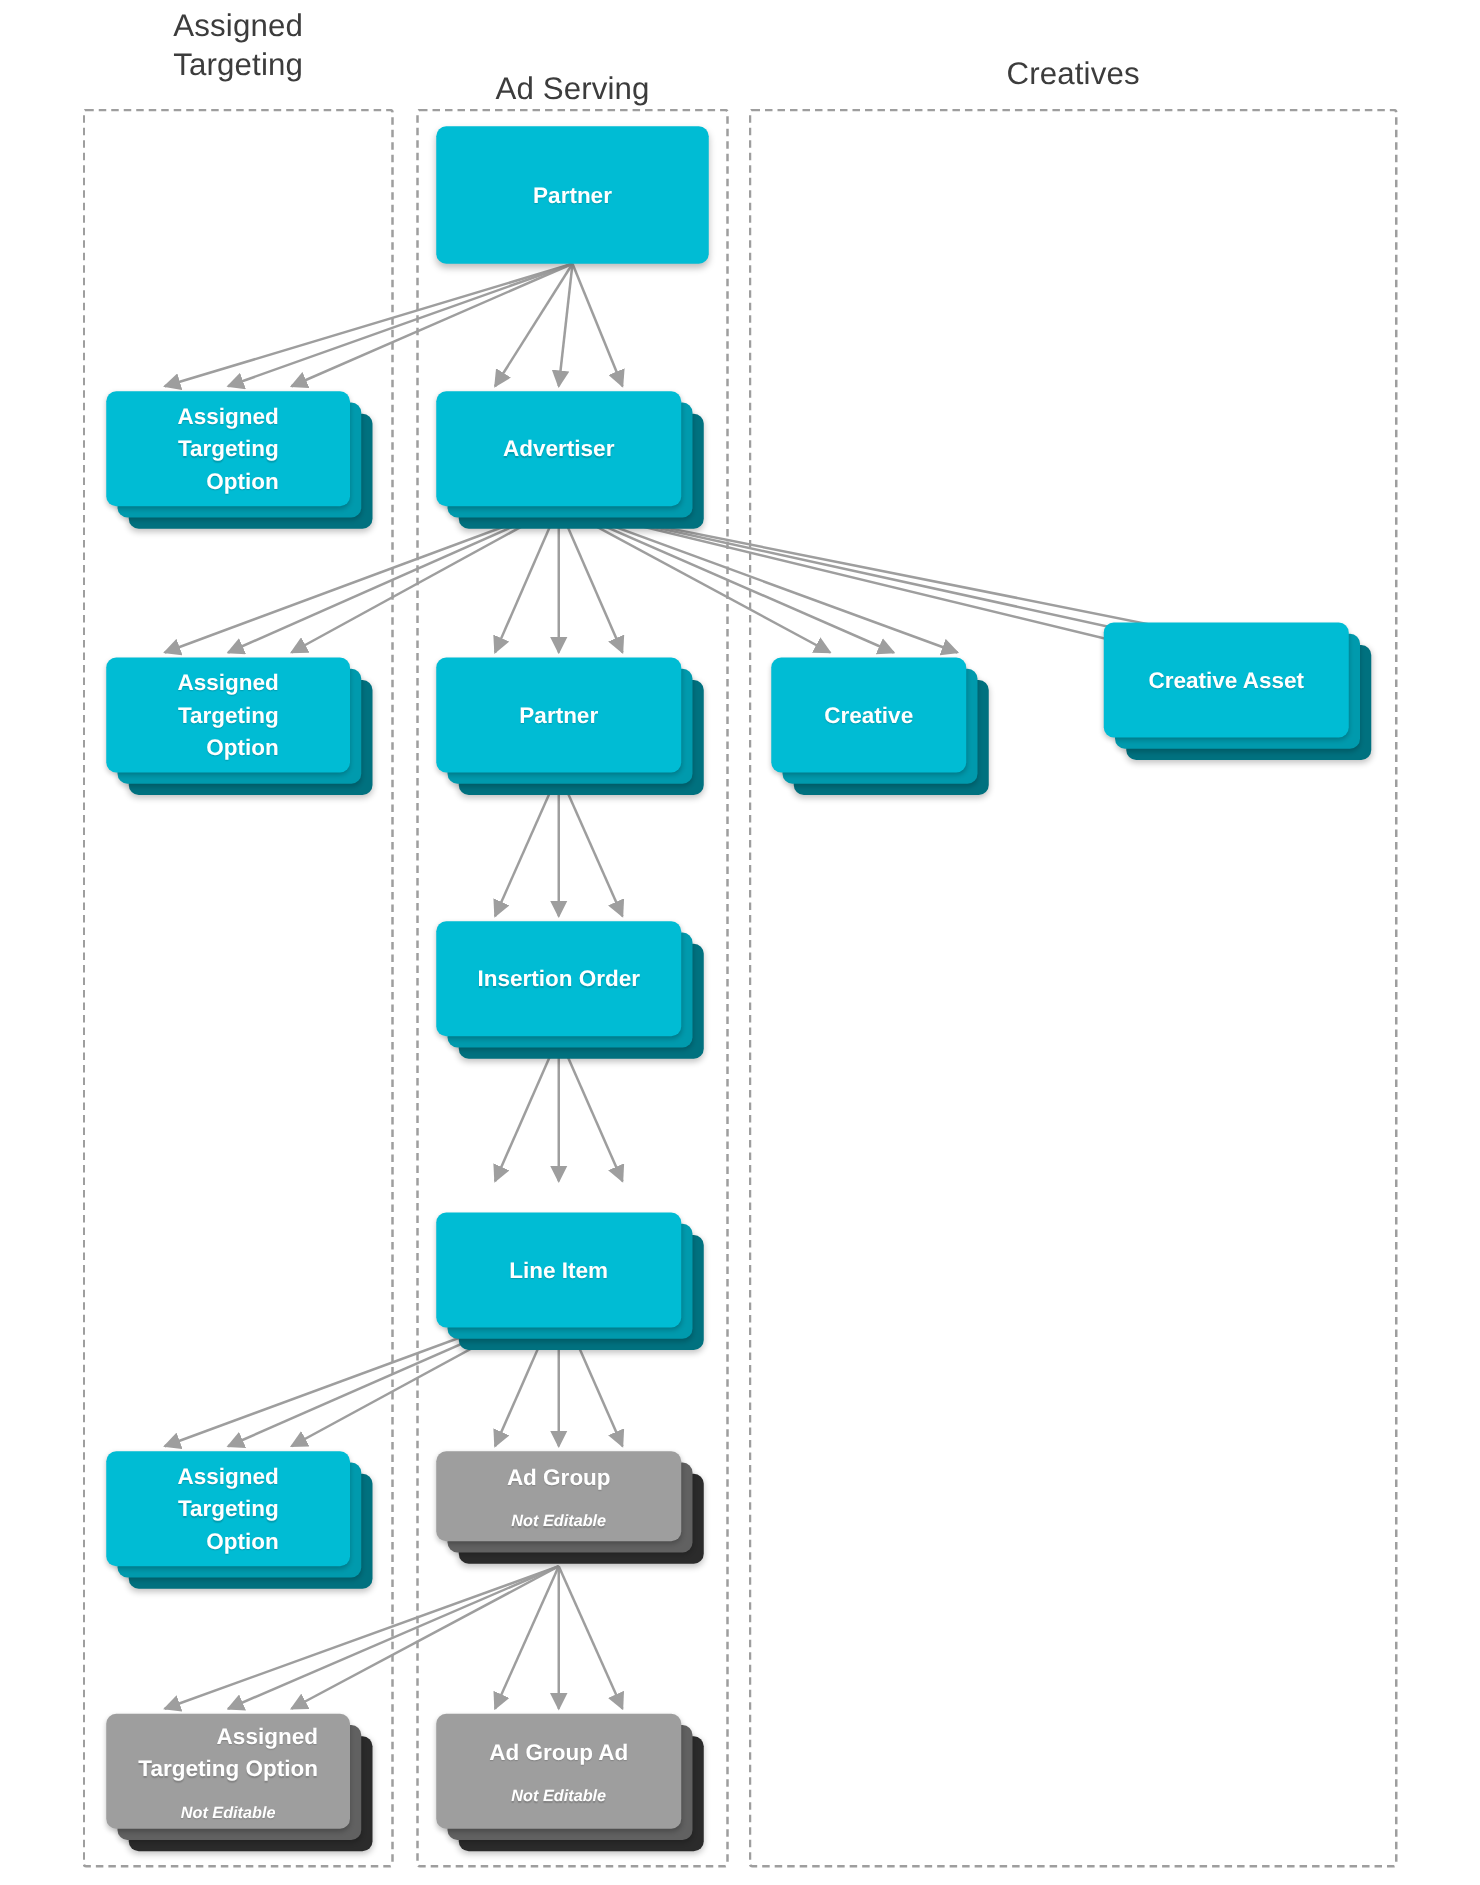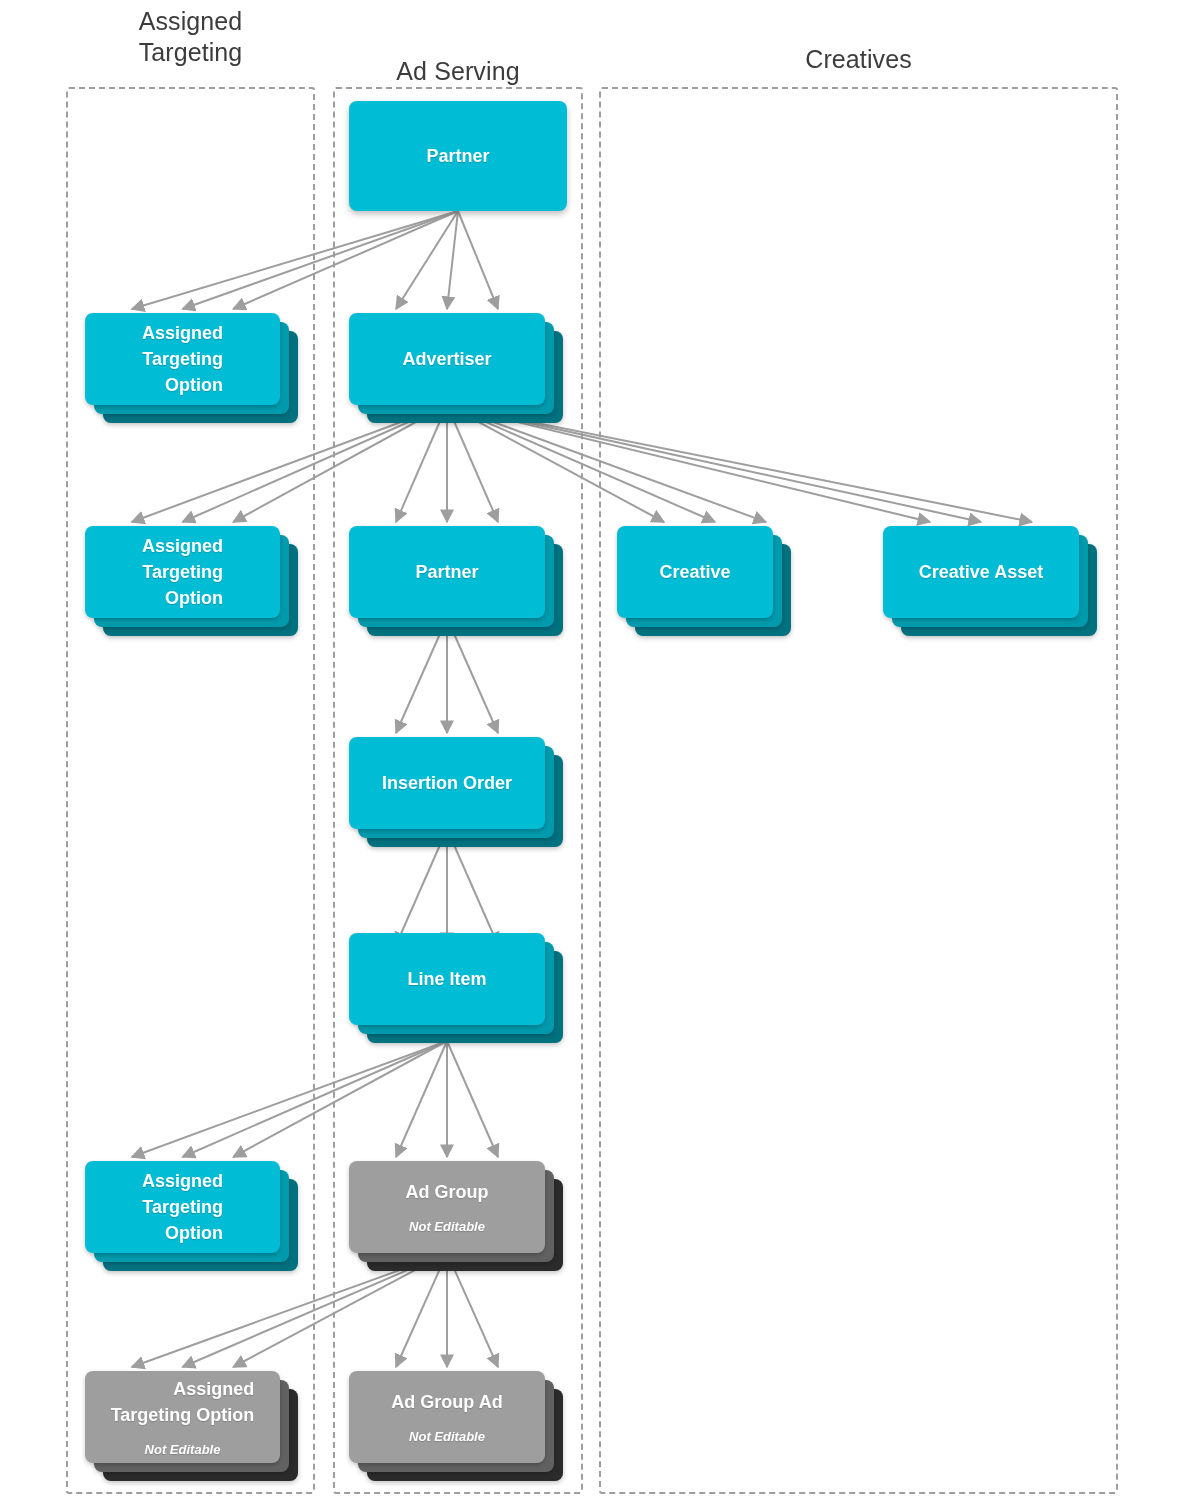--- a/index.html
+++ b/index.html
@@ -196,51 +196,51 @@
           <div class="node-label">Partner</div>
         </div>
       </div>
       <div class="node teal" style="left: 617px; top: 526px; width: 156px; height: 92px;">
         <div class="layer l3"></div>
         <div class="layer l2"></div>
         <div class="layer l1">
           <div class="node-label">Creative</div>
         </div>
       </div>
-      <div class="node teal" style="left: 883px; top: 526px; width: 196px; height: 92px;">
+      <div class="node teal" style="left: 883px; top: 498px; width: 196px; height: 92px;">
         <div class="layer l3"></div>
         <div class="layer l2"></div>
         <div class="layer l1">
           <div class="node-label">Creative Asset</div>
         </div>
       </div>
       <div class="node teal" style="left: 349px; top: 737px; width: 196px; height: 92px;">
         <div class="layer l3"></div>
         <div class="layer l2"></div>
         <div class="layer l1">
           <div class="node-label">Insertion Order</div>
         </div>
       </div>
-      <div class="node teal" style="left: 349px; top: 933px; width: 196px; height: 92px;">
+      <div class="node teal" style="left: 349px; top: 970px; width: 196px; height: 92px;">
         <div class="layer l3"></div>
         <div class="layer l2"></div>
         <div class="layer l1">
           <div class="node-label">Line Item</div>
         </div>
       </div>
       <div class="node teal" style="left: 85px; top: 1161px; width: 195px; height: 92px;">
         <div class="layer l3"></div>
         <div class="layer l2"></div>
         <div class="layer l1">
           <div class="node-label">Assigned
 Targeting
 Option</div>
         </div>
       </div>
-      <div class="node gray" style="left: 349px; top: 1161px; width: 196px; height: 92px;">
+      <div class="node gray" style="left: 349px; top: 1161px; width: 196px; height: 72px;">
         <div class="layer l3"></div>
         <div class="layer l2"></div>
         <div class="layer l1">
           <div class="node-label">Ad Group</div>
           <div class="node-sub">Not Editable</div>
         </div>
       </div>
       <div class="node gray" style="left: 85px; top: 1371px; width: 195px; height: 92px;">
         <div class="layer l3"></div>
         <div class="layer l2"></div>

